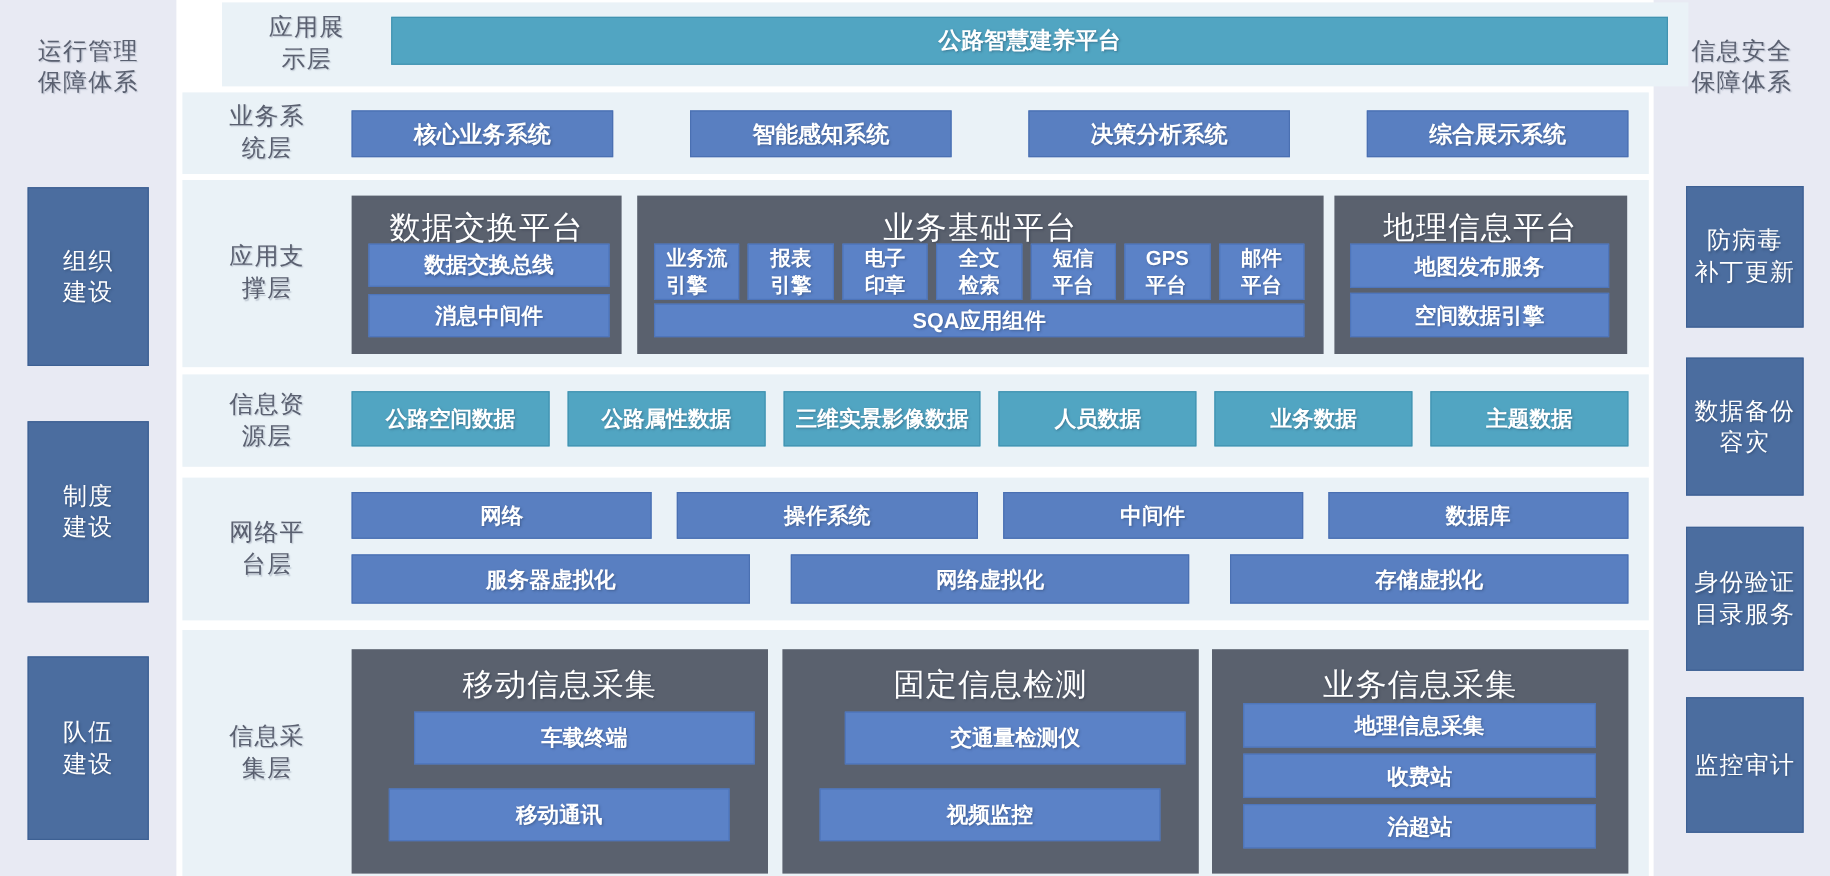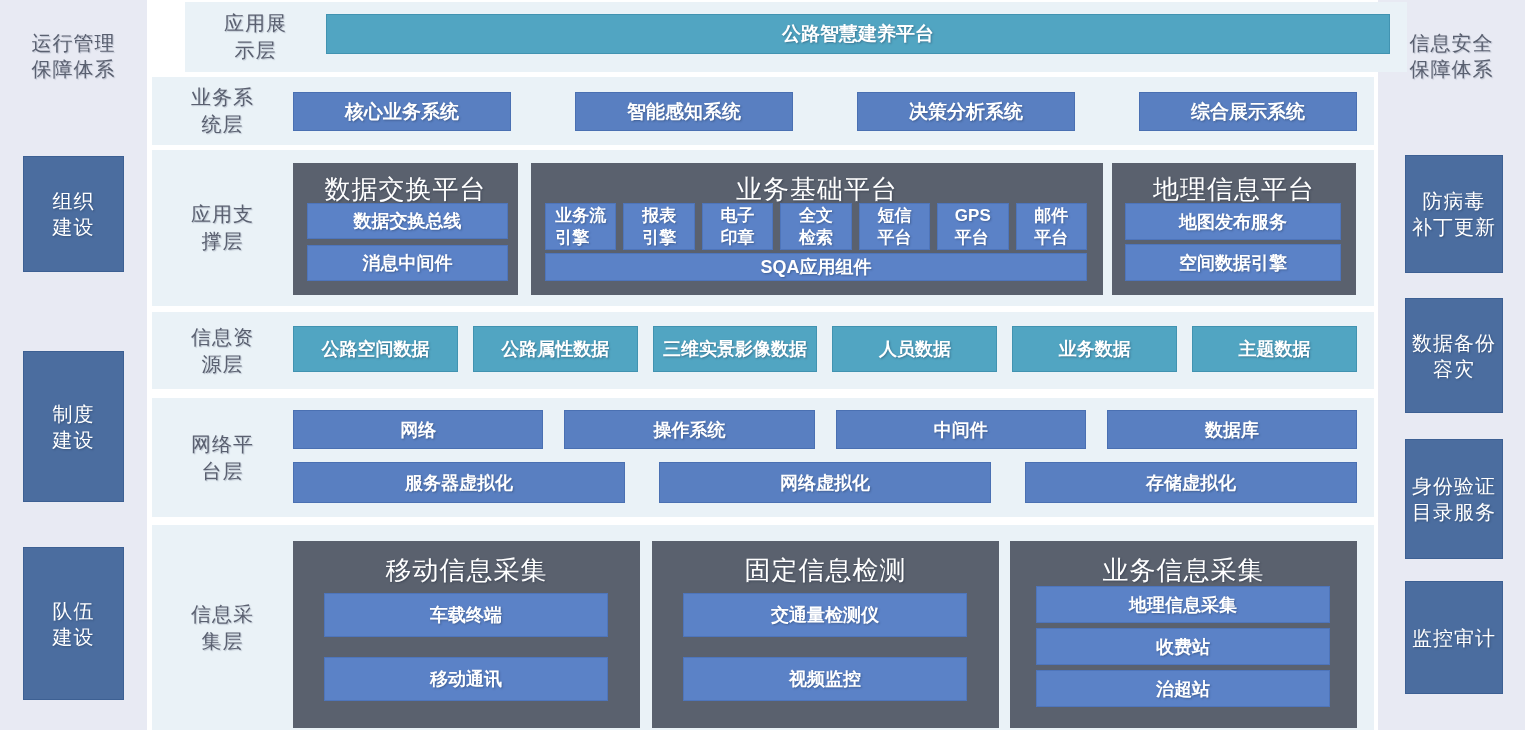--- a/index.html
+++ b/index.html
@@ -20,21 +20,21 @@
     color:var(--label-grey); letter-spacing:1px; text-shadow:1px 1px 1px rgba(120,130,150,0.4);
   }
   .side-box {
     position:absolute; left:23px; width:101px;
     background:var(--side-box-fill); border:1px solid var(--side-box-border);
     color:#ffffff; font-size:20px; line-height:26px; letter-spacing:1px;
     display:flex; align-items:center; justify-content:center; text-align:center;
     text-shadow:1px 1px 2px rgba(20,35,60,0.35);
   }
   .sidebar.right .side-box { left:27px; width:98px; }
-  .lbox1 { top:156px; height:116px; }
+  .lbox1 { top:156px; height:149px; }
   .lbox2 { top:351px; height:151px; }
   .lbox3 { top:547px; height:153px; }
   .rbox1 { top:155px; height:118px; }
   .rbox2 { top:298px; height:115px; }
   .rbox3 { top:439px; height:120px; }
   .rbox4 { top:581px; height:113px; }
 
   
   .row { position:absolute; left:152px; width:1222px; background:var(--row-bg); }
   .row1 { top:2px;   height:70px;margin-left:33px; }
@@ -94,21 +94,21 @@
   .row5a { position:absolute; left:0; top:12px; width:100%; height:39px; display:flex; gap:21px; }
   .row5a .bx { flex:1; font-size:18px; }
   .row5b { position:absolute; left:0; top:64px; width:100%; height:41px; display:flex; gap:34px; }
   .row5b .bx { flex:1; font-size:18px; }
 
   
   .dark6 { position:absolute; top:16px; height:187px; width:347px; background:var(--dark-fill); color:#ffffff; }
   .c1 { left:0px; } .c2 { left:359px; } .c3 { left:717px; }
   .dark6 .dark-title { top:12px; }
   .c1 .inner, .c2 .inner { position:absolute; left:31px; width:284px; height:44px; font-size:18px; }
-  .c1 .in1, .c2 .in1 { top:52px; }
+  .c1 .in1, .c2 .in1 { top:52px;margin-left:21px; }
   .c1 .in2, .c2 .in2 { top:116px; }
   .c3 .inner { position:absolute; left:26px; width:294px; height:37px; font-size:18px; }
   .c3 .in1 { top:45px; }
   .c3 .in2 { top:87px; }
   .c3 .in3 { top:129px; }
 </style>
 </head>
 <body>
 
 <div class="canvas">

